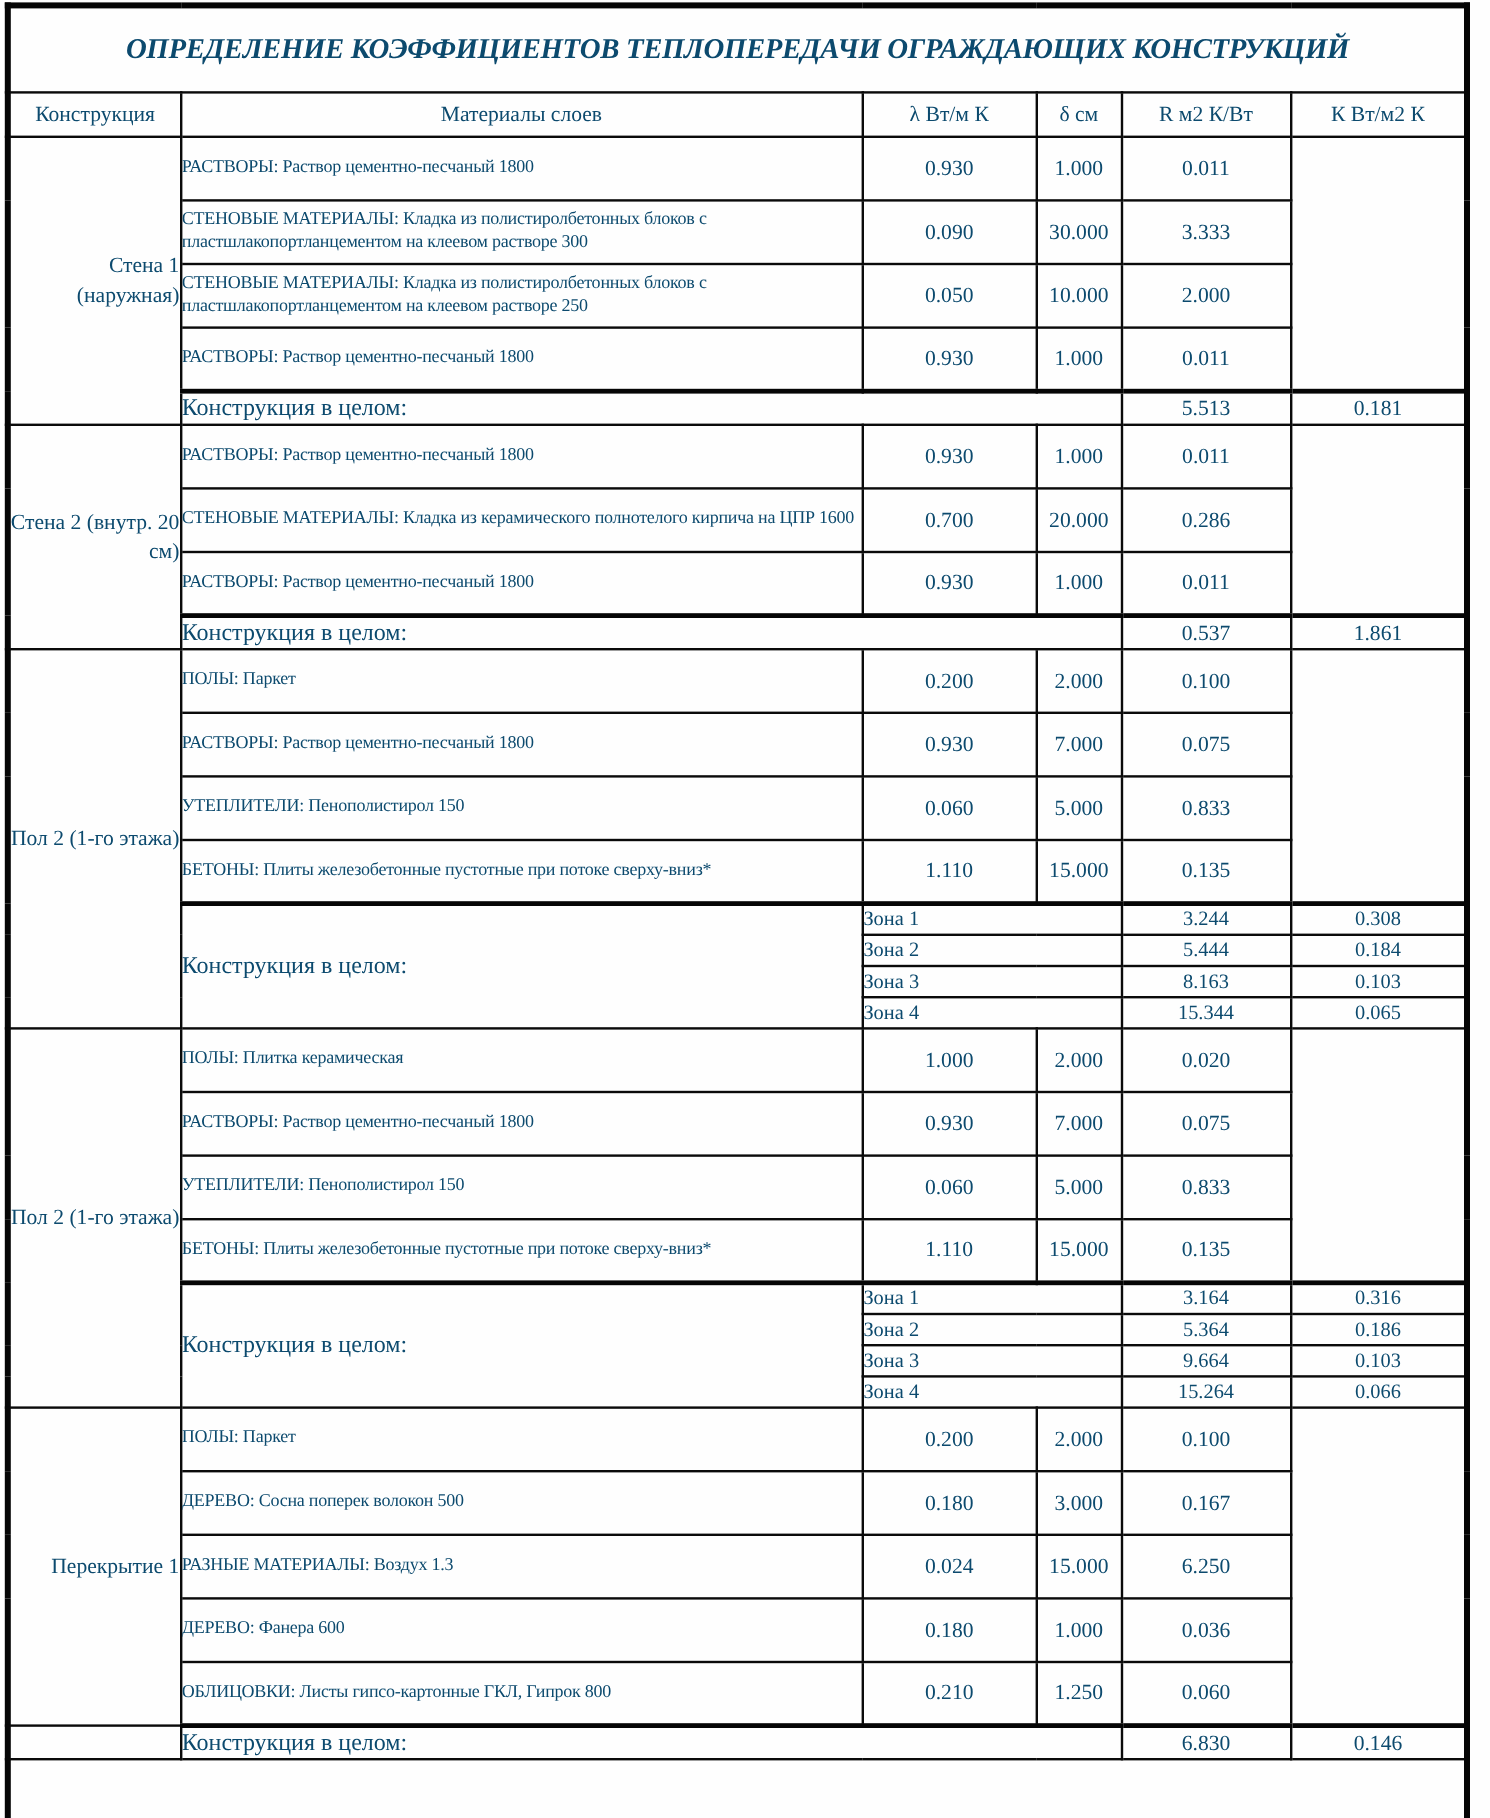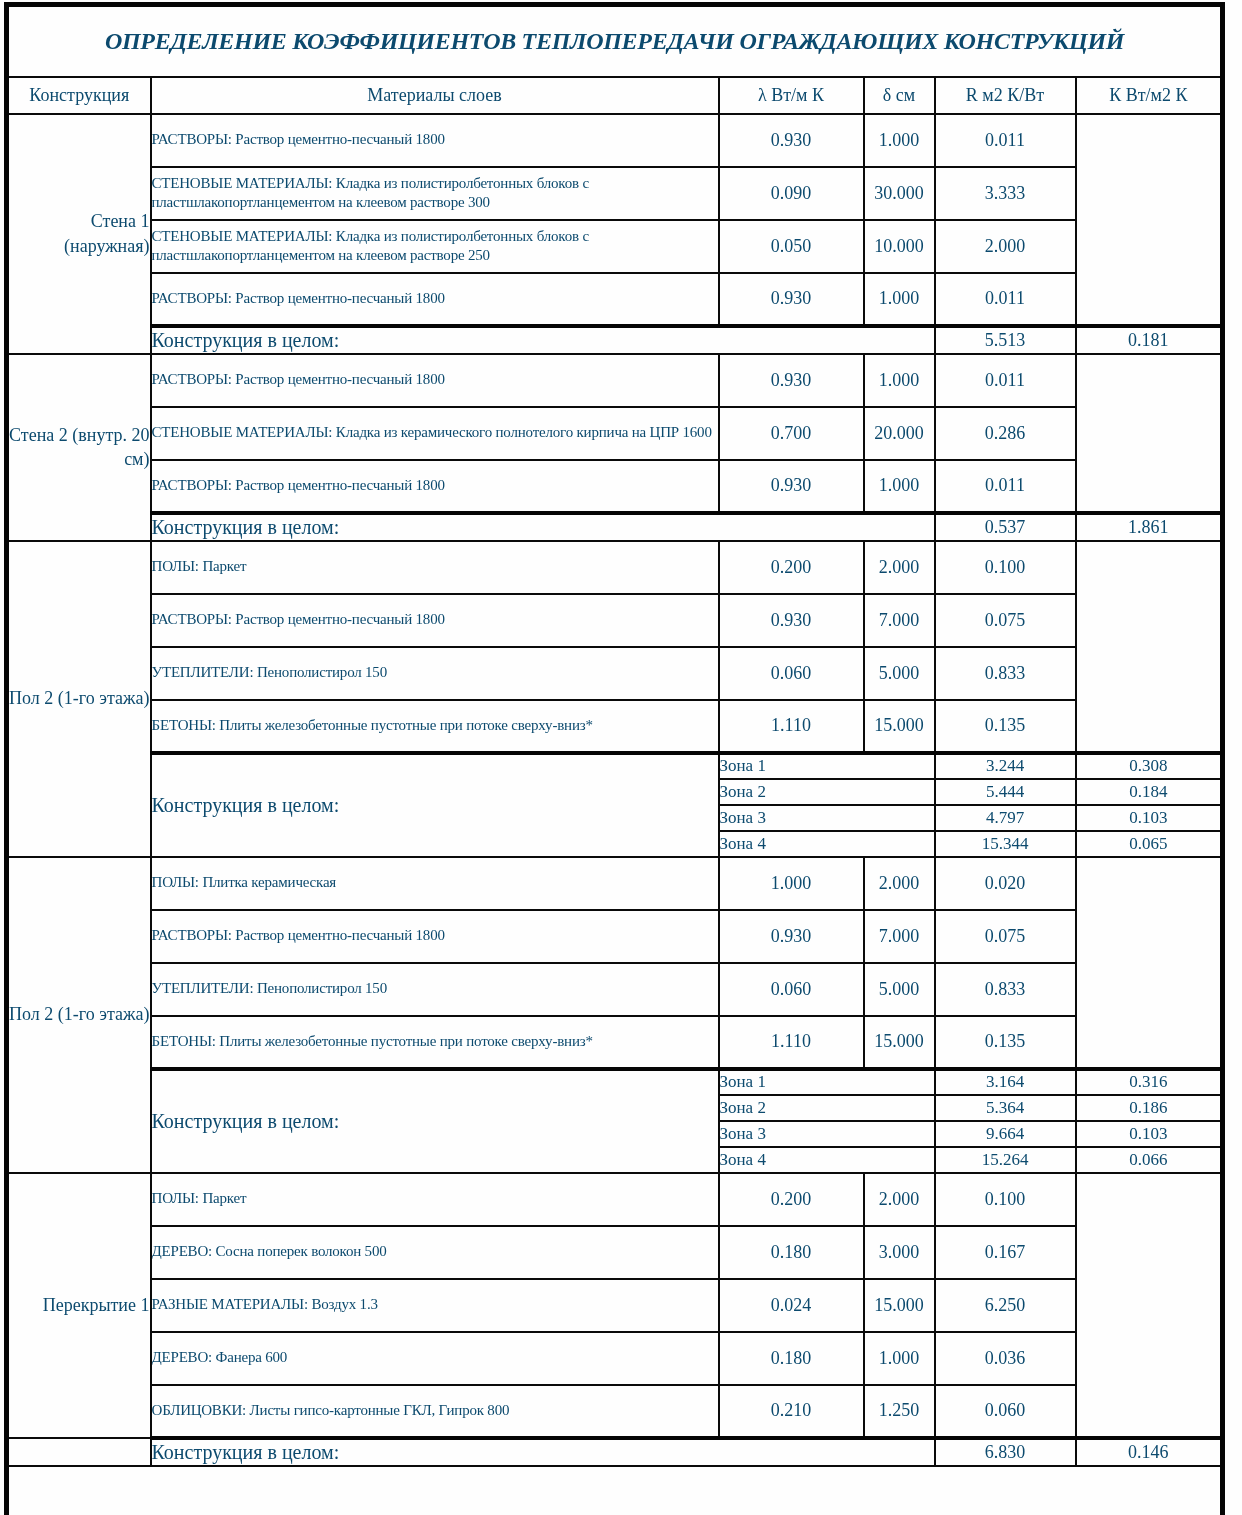--- a/index.html
+++ b/index.html
@@ -194,21 +194,21 @@
           <td class="num div-top">3.244</td>
           <td class="num div-top">0.308</td>
         </tr>
         <tr class="zone-row">
           <td class="zone-cell" colspan="2">Зона 2</td>
           <td class="num">5.444</td>
           <td class="num">0.184</td>
         </tr>
         <tr class="zone-row">
           <td class="zone-cell" colspan="2">Зона 3</td>
-          <td class="num">4.797</td>
+          <td class="num">8.163</td>
           <td class="num">0.103</td>
         </tr>
         <tr class="zone-row">
           <td class="zone-cell" colspan="2">Зона 4</td>
           <td class="num">15.344</td>
           <td class="num">0.065</td>
         </tr>
         <tr class="mat-row sec-top">
           <td class="name-cell" rowspan="8">Пол 2 (1-го этажа)</td>
           <td class="mat-cell">ПОЛЫ: Плитка керамическая</td>

